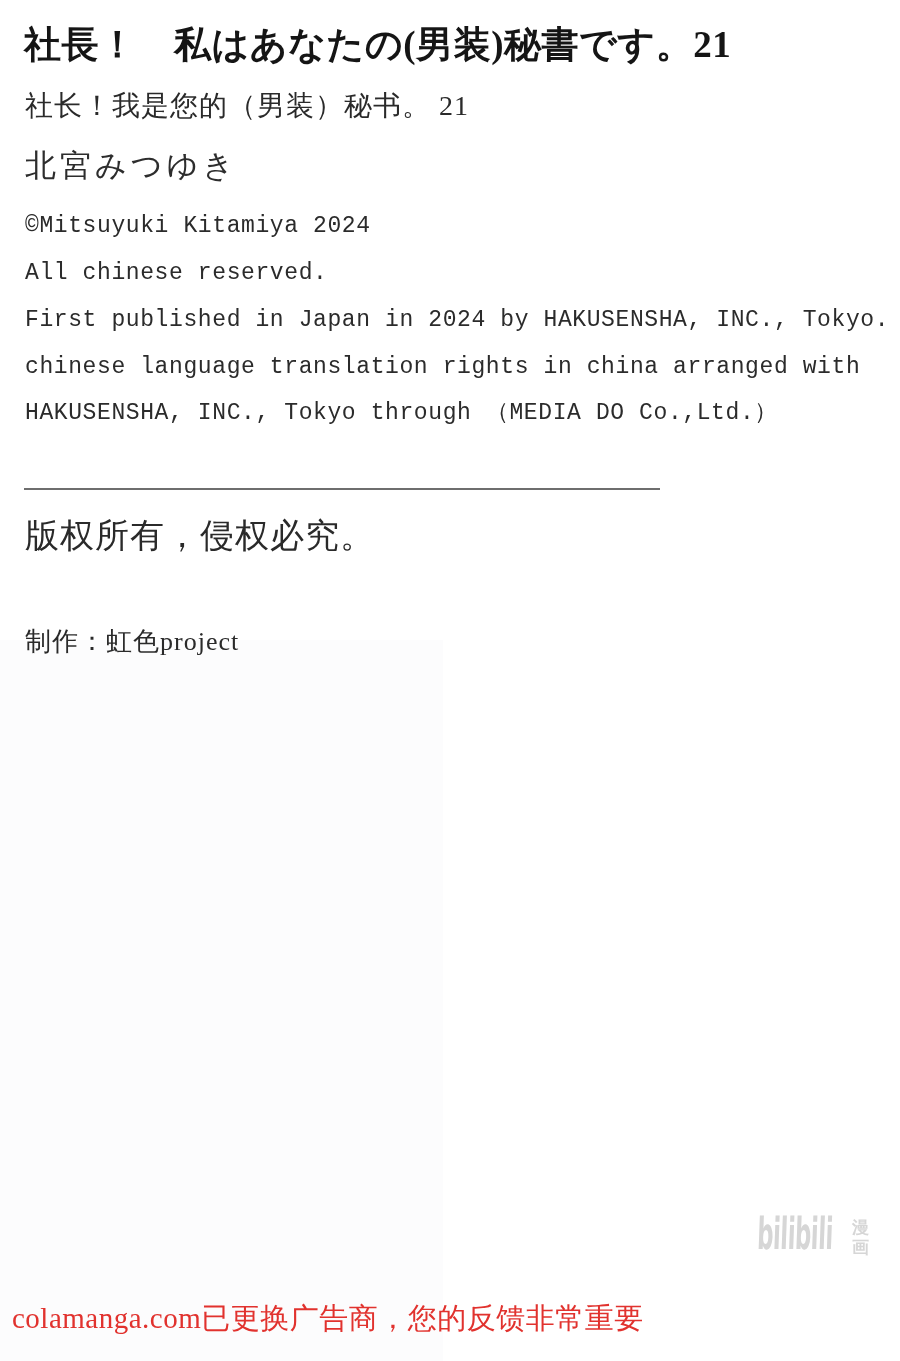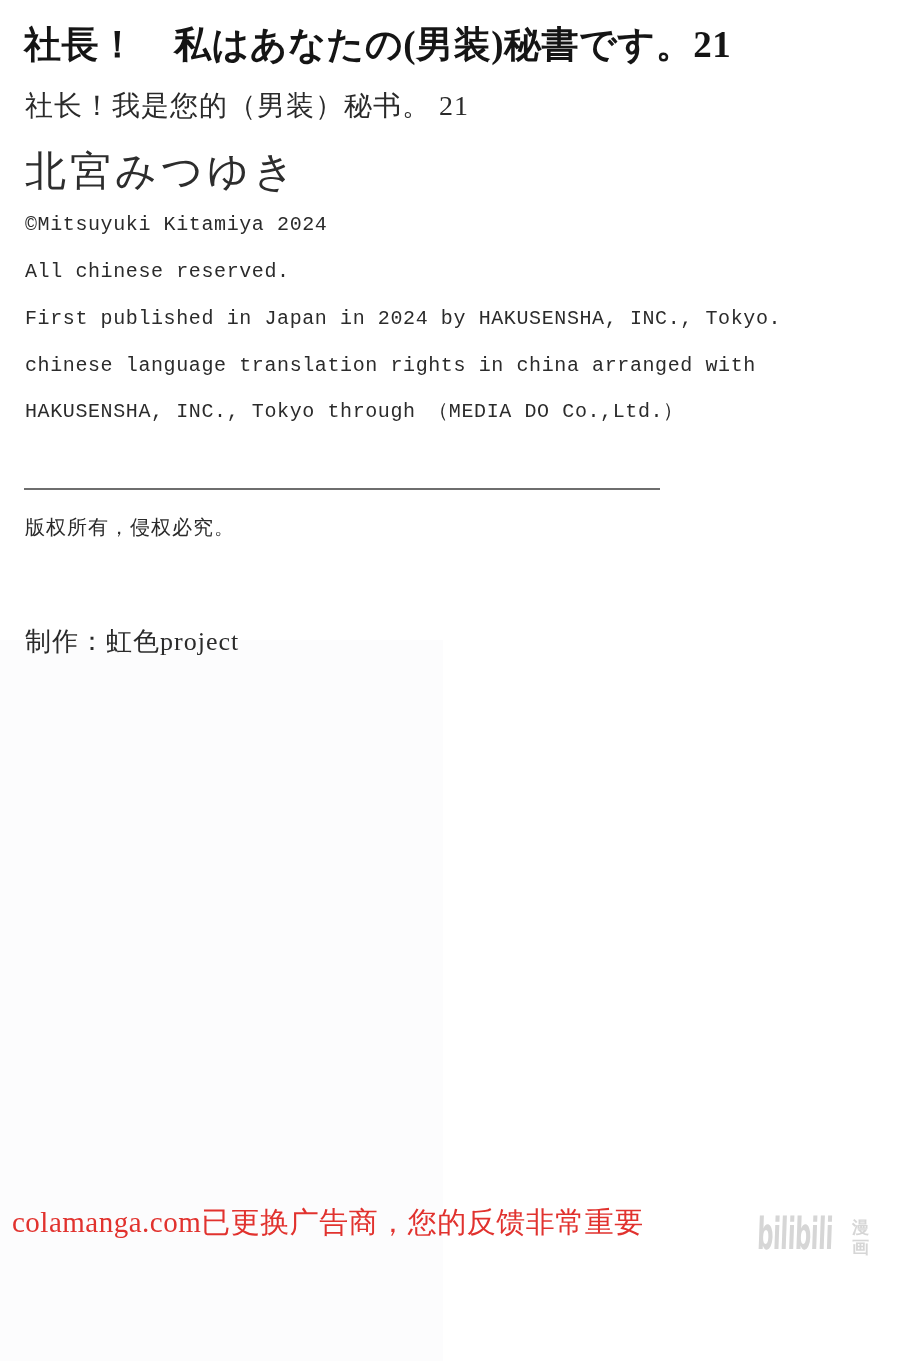--- a/index.html
+++ b/index.html
@@ -32,44 +32,44 @@
     text-align: right;
   }
   .title-zh {
     left: 25px; top: 90px;
     font-size: 28px; font-weight: 400;
     color: #2a2a2a; letter-spacing: 1px;
     margin: 0;
   }
   .author {
     left: 25px; top: 148px;
-    font-size: 41px; color: #2d2d2d;
+    font-size: 31px; color: #2d2d2d;
     letter-spacing: 4px;
   }
   .en-line {
     left: 25px;
     font-family: "Liberation Mono", "DejaVu Sans Mono", monospace;
-    font-size: 20px; color: #2b2b2b;
+    font-size: 23px; color: #2b2b2b;
     letter-spacing: 0.6px;
   }
   .en-0 { top: 213px; }
   .en-1 { top: 260px; }
   .en-2 { top: 307px; }
   .en-3 { top: 354px; }
   .en-4 { top: 400px; }
 
   .divider {
     position: absolute;
     left: 24px; top: 488px;
     width: 636px; height: 0;
     border-top: 2px solid #6e6e6e;
   }
   .rights-zh {
     left: 25px; top: 516px;
-    font-size: 20px; color: #2a2a2a;
+    font-size: 34px; color: #2a2a2a;
     letter-spacing: 1px;
   }
   .production {
     left: 25px; top: 627px;
     font-size: 26px; color: #2a2a2a;
     letter-spacing: 1px;
   }
 
   
   .watermark {
@@ -92,21 +92,21 @@
     position: absolute;
     left: 94px; top: 6px;
     display: flex; flex-direction: column;
     font-family: "Liberation Sans", sans-serif;
     font-size: 17px; line-height: 20px;
     font-weight: 700;
     letter-spacing: 0;
   }
 
   .ad-notice {
-    left: 12px; top: 1206px;
+    left: 12px; top: 1302px;
     font-size: 29px;
     color: #e1322e;
     letter-spacing: 0.5px;
   }
 </style>
 </head>
 <body>
 
 <div class="page">
 

